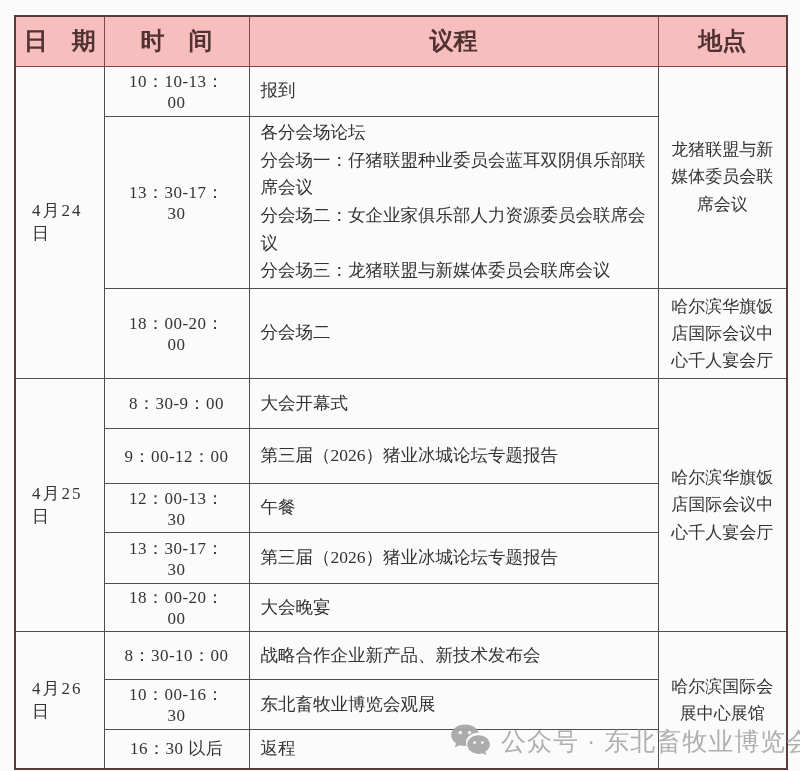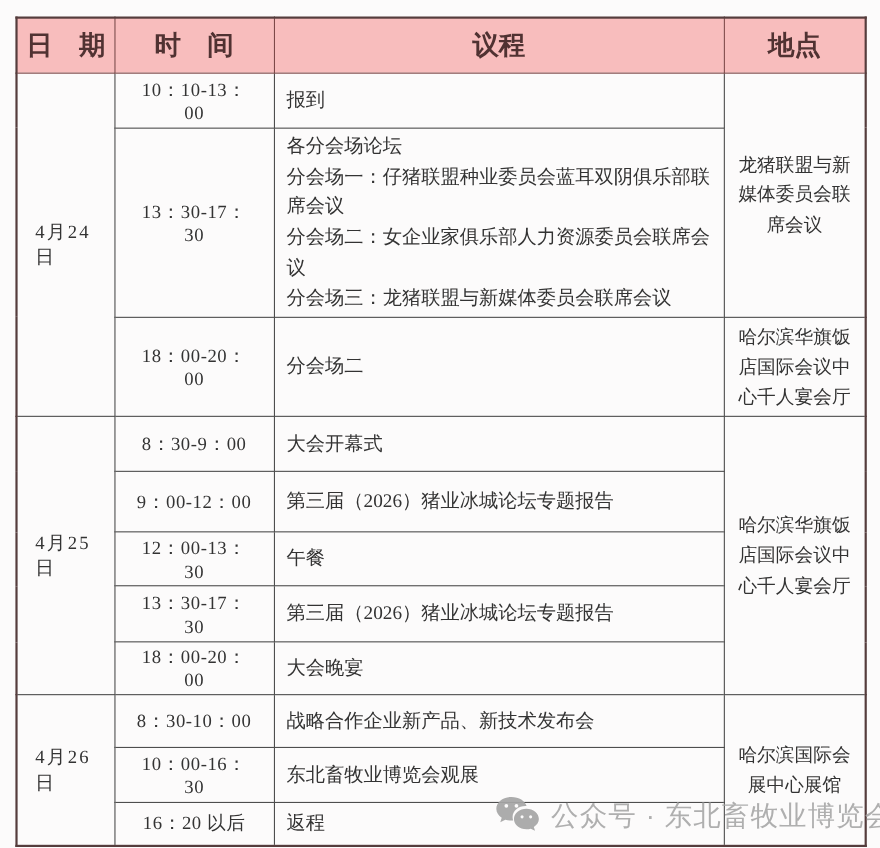--- a/index.html
+++ b/index.html
@@ -127,21 +127,21 @@
       <td class="c-date" rowspan="3">4月26日</td>
       <td class="c-time">8：30-10：00</td>
       <td class="c-agenda">战略合作企业新产品、新技术发布会</td>
       <td class="c-loc" rowspan="3">哈尔滨国际会展中心展馆</td>
     </tr>
     <tr class="rh50">
       <td class="c-time">10：00-16：30</td>
       <td class="c-agenda">东北畜牧业博览会观展</td>
     </tr>
     <tr class="rh39">
-      <td class="c-time">16：20 以后</td>
+      <td class="c-time">16：30 以后</td>
       <td class="c-agenda">返程</td>
     </tr>
   </tbody>
 </table>
 
 <div class="watermark">
   <span class="wm-icon">
     <svg width="42" height="36" viewBox="0 0 42 36" aria-hidden="true">
       <g fill="#a6a6a6">
         <path d="M15 1.5C7.3 1.5 1.2 6.3 1.2 12.2c0 3.3 1.9 6.2 4.9 8.2l-1.3 4.1 4.6-2.3c1.7.5 3.5.8 5.6.8.5 0 1 0 1.5-.1-.3-1-.5-2.1-.5-3.2 0-5.5 5.3-9.9 11.8-9.9h.9C27.5 5 21.8 1.5 15 1.5z"></path>

